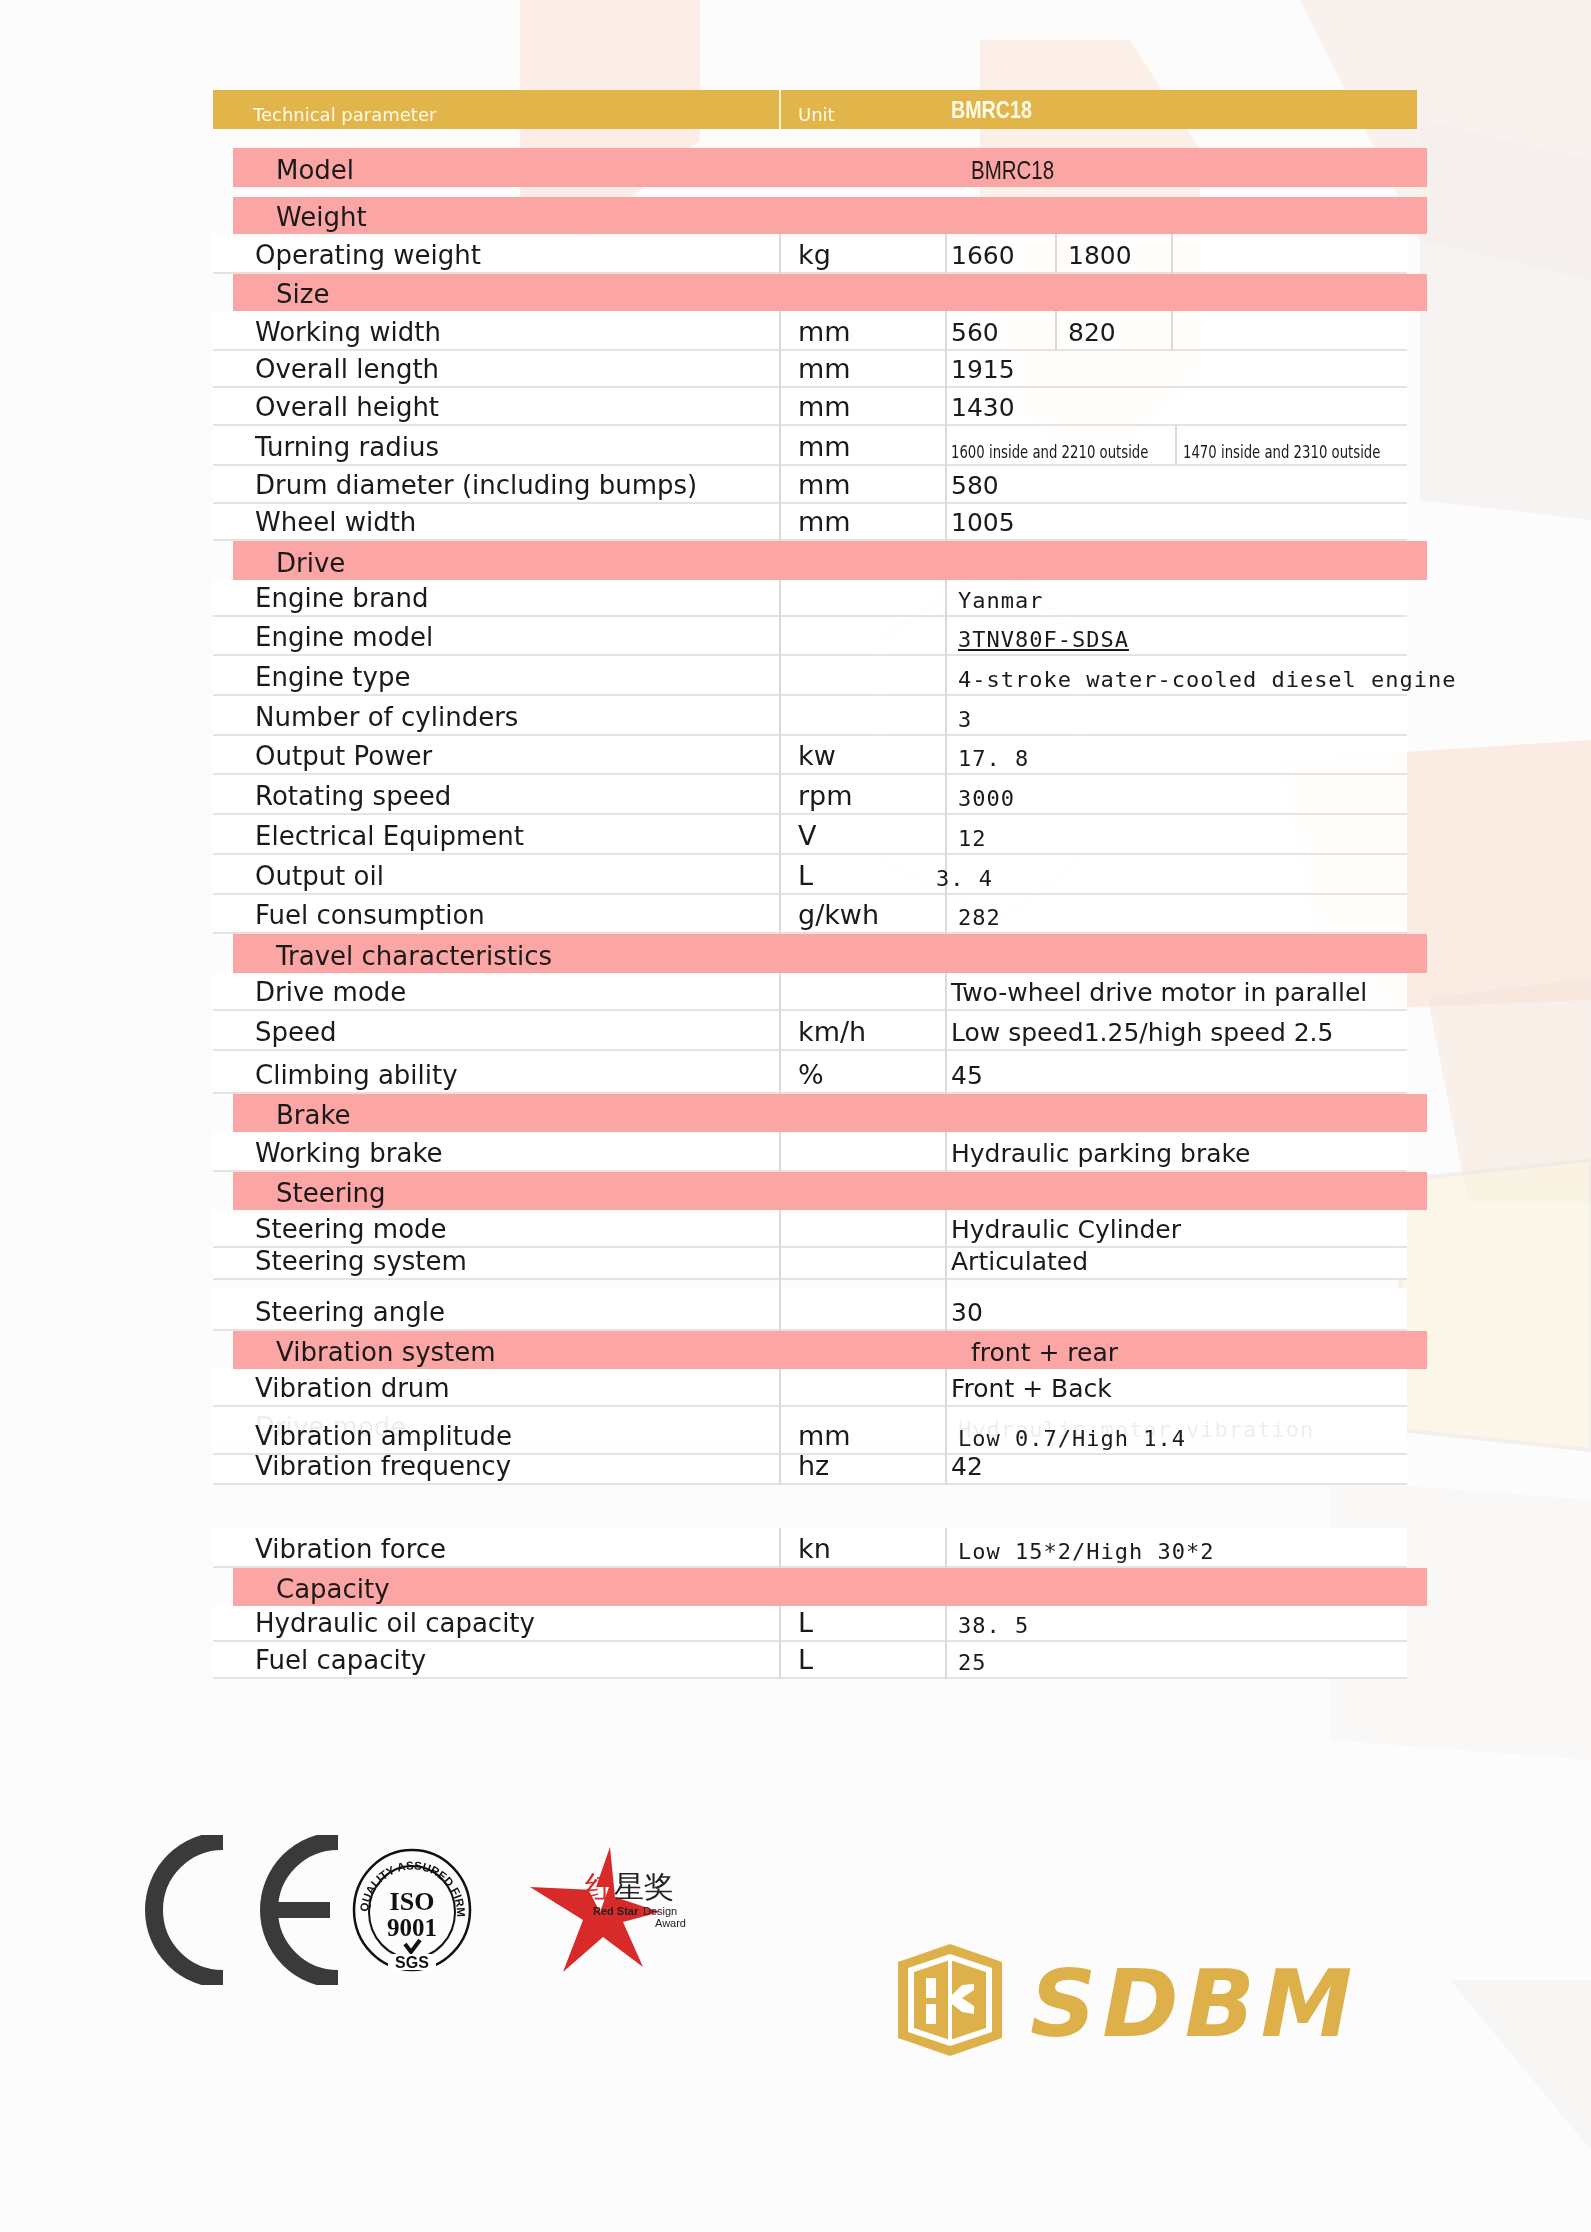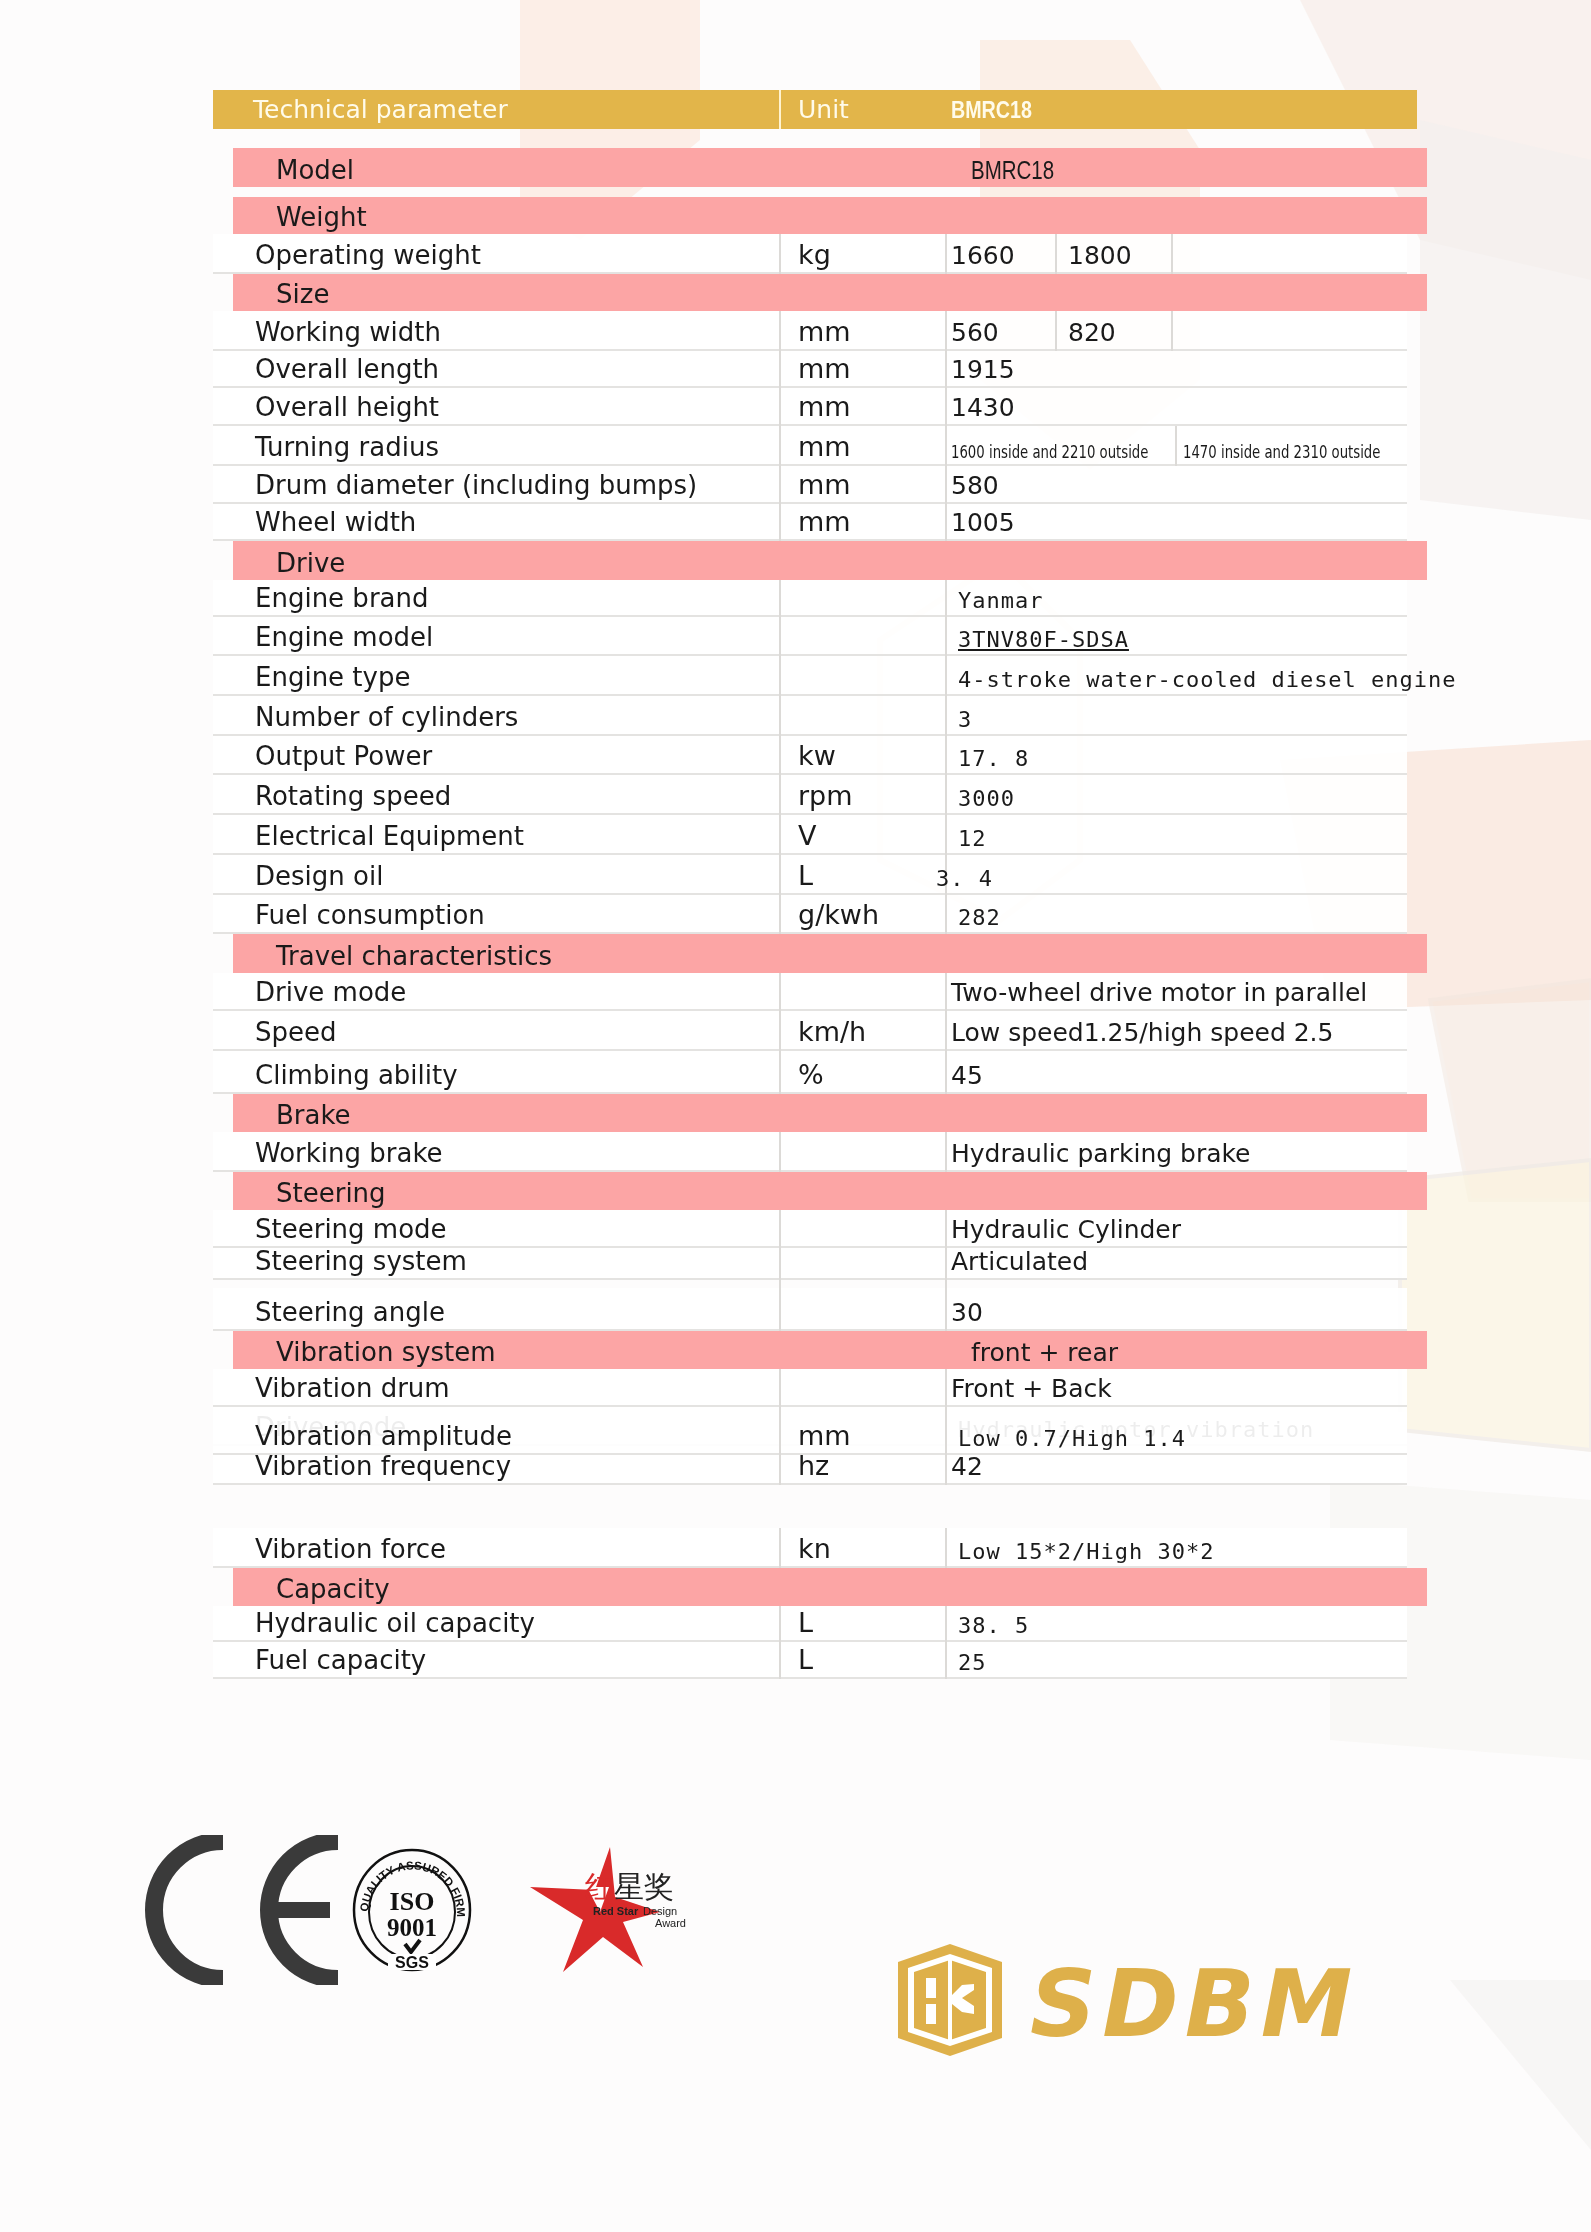--- a/index.html
+++ b/index.html
@@ -8,21 +8,21 @@
     background: #fdfcfc;
     font-family: "DejaVu Sans", sans-serif;
     color: #1a1a1a;
   }
   .bg-shape { position: absolute; pointer-events: none; }
   .table { position: absolute; left: 213px; top: 0; width: 1204px; height: 1700px; }
   .hdr {
     position: absolute; left: 0; top: 90px; width: 1204px; height: 39px;
     background: #e2b54a; color: #fffbea;
   }
-  .hdr span { position: absolute; top: 5px; font-size: 25px; }
+  .hdr span { position: absolute; top: 14px; font-size: 18px; }
   .hdr .sep { position: absolute; left: 566px; top: 0; width: 2px; height: 39px; background: #fff3d0; }
   .row { position: absolute; left: 0; width: 1194px; }
   .row.group { background: #fca5a5; margin-left: 20px; }
   .row.item { background: rgba(255,255,255,0.92); border-bottom: 2px solid #e4e3e1; box-sizing: border-box; }
   .row .lbl { position: absolute; left: 42px; bottom: 2px; font-size: 26px; white-space: nowrap; }
   .row.group .lbl { left: 43px; }
   .row .unit { position: absolute; left: 585px; bottom: 2px; font-size: 27px; white-space: nowrap; }
   .row .val { position: absolute; left: 738px; bottom: 2px; font-size: 25px; white-space: nowrap; }
   .row .val2 { position: absolute; left: 855px; bottom: 2px; font-size: 25px; white-space: nowrap; }
   .narrow { font-family: "Liberation Sans Narrow", "Liberation Sans", sans-serif; transform: scaleX(0.82); transform-origin: left bottom; }
@@ -169,21 +169,21 @@
         <span class="val mono" style="left: 745px;">3000</span>
       </div>
       <div class="row item" style="top: 815px; height: 40px;">
         <span class="lbl">Electrical Equipment</span>
         <div class="vline" style="left: 566px; top: 0px; height: 40px;"></div>
         <div class="vline" style="left: 732px; top: 0px; height: 40px;"></div>
         <span class="unit">V</span>
         <span class="val mono" style="left: 745px;">12</span>
       </div>
       <div class="row item" style="top: 855px; height: 40px;">
-        <span class="lbl">Design oil</span>
+        <span class="lbl">Output oil</span>
         <div class="vline" style="left: 566px; top: 0px; height: 40px;"></div>
         <div class="vline" style="left: 732px; top: 0px; height: 40px;"></div>
         <span class="unit">L</span>
         <span class="val mono" style="left: 723px; margin-top: 18px;">3. 4</span>
       </div>
       <div class="row item" style="top: 895px; height: 39px;">
         <span class="lbl">Fuel consumption</span>
         <div class="vline" style="left: 566px; top: 0px; height: 39px;"></div>
         <div class="vline" style="left: 732px; top: 0px; height: 39px;"></div>
         <span class="unit">g/kwh</span>

